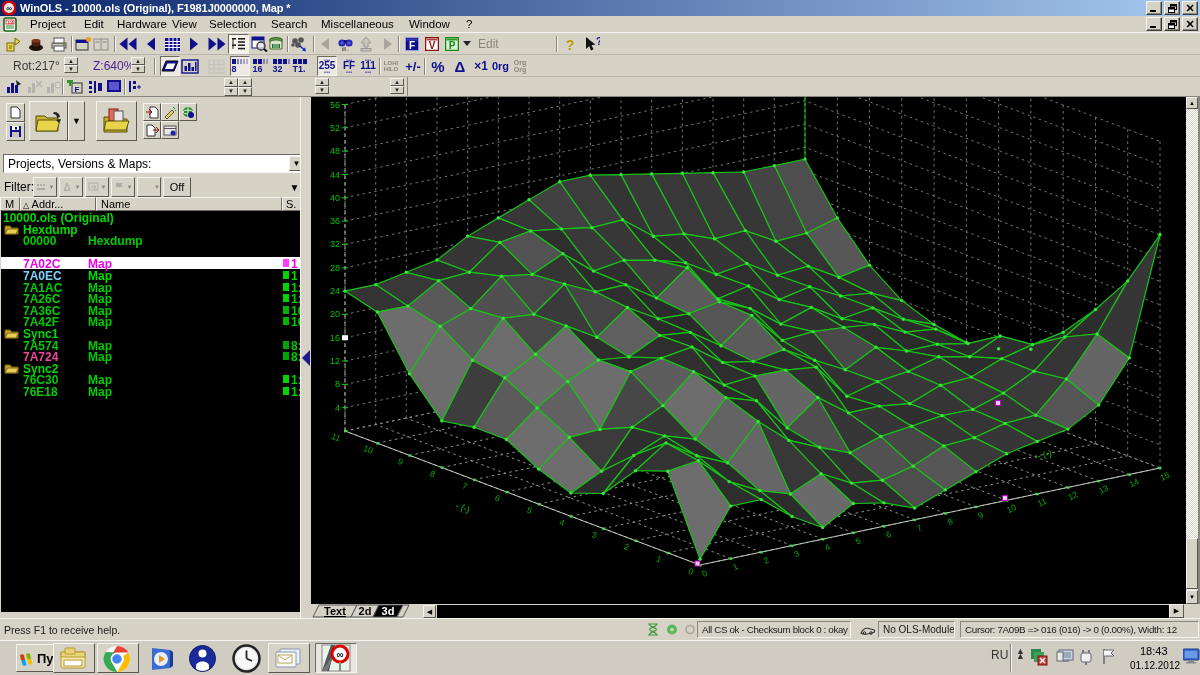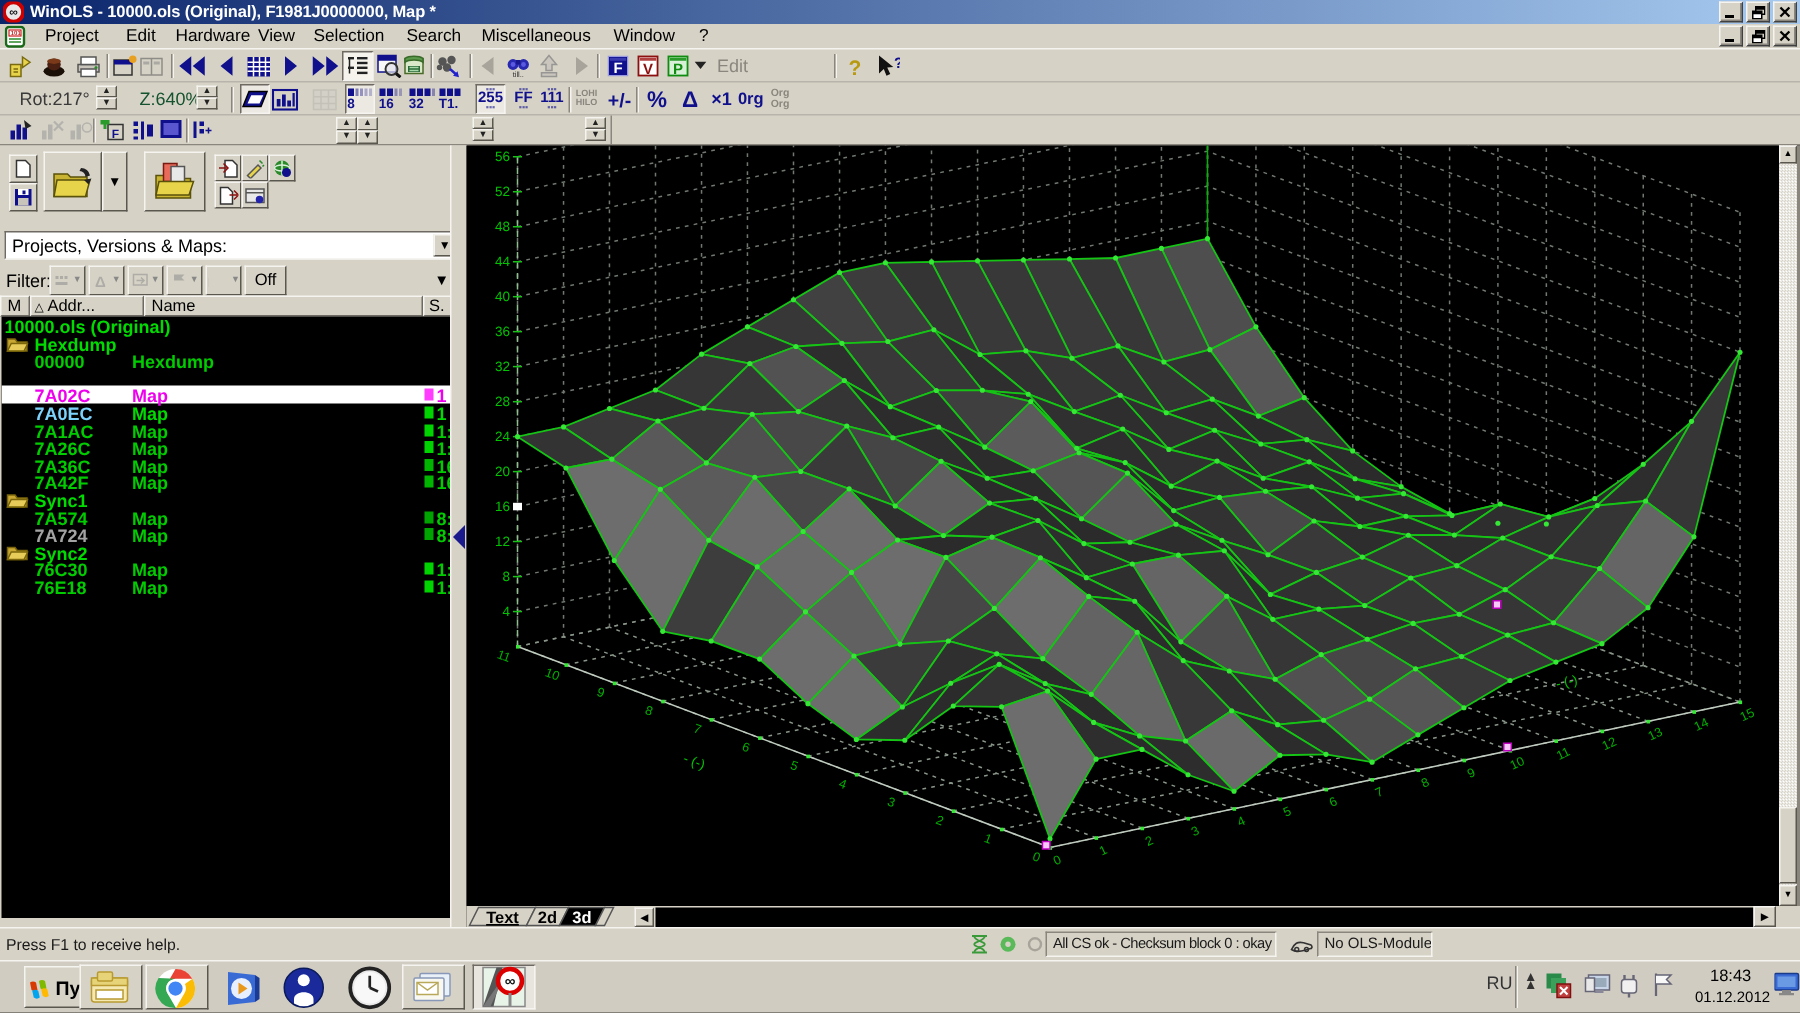--- a/index.html
+++ b/index.html
@@ -258,21 +258,21 @@
         <text x="14" y="9" font-size="10" font-weight="bold" fill="#10108c">?</text>
       </svg>
     </div>
   </div>
 <div class="abs" style="left:0;top:55px;width:1200px;height:22px;border-bottom:1px solid #b8b4ac;">
     <span style="position:absolute;left:13px;top:4px;color:#3a3a3a;font-size:12px;">Rot:217°</span>
     <span class="spin" style="position:absolute;left:64px;top:2px;">
       <div>▲</div>
       <div>▼</div>
     </span>
-    <span style="position:absolute;left:93px;top:4px;color:#14532d;font-size:12px;">Z:640%</span>
+    <span style="position:absolute;left:93px;top:4px;color:#4c1d95;font-size:12px;">Z:640%</span>
     <span class="spin" style="position:absolute;left:131px;top:2px;">
       <div>▲</div>
       <div>▼</div>
     </span>
     <div style="position:absolute;left:154px;top:3px;width:2px;height:17px;border-left:1px solid #8a867e;border-right:1px solid #f5f4f0;"></div>
     <div style="position:absolute;left:160px;top:1px;width:20px;height:20px;background:#ece9e2;border:1px solid;border-color:#6e6a63 #f5f4f0 #f5f4f0 #6e6a63;display:flex;align-items:center;justify-content:center;">
       <svg width="18" height="14">
         <polygon points="1,12 5,2 17,2 13,12" fill="#10108c" stroke="#000"></polygon>
         <polygon points="4,10 6.5,4.5 14.5,4.5 12,10" fill="#fff"></polygon>
       </svg>
@@ -636,21 +636,21 @@
       </svg>
       <span style="position:absolute;left:22px;color:#00dc00;font-weight:bold;font-size:12px;">Sync1</span>
     </div>
     <div style="position:absolute;left:0;top:128px;height:12px;width:100%;">
       <span style="position:absolute;left:22px;color:#00cc00;font-weight:bold;font-size:12px;">7A574</span>
       <span style="position:absolute;left:87px;color:#00cc00;font-weight:bold;font-size:12px;">Map</span>
       <span style="position:absolute;left:282px;top:2px;width:6px;height:8px;background:#00a400;"></span>
       <span style="position:absolute;left:290px;color:#00cc00;font-weight:bold;font-size:12px;">8:</span>
     </div>
     <div style="position:absolute;left:0;top:139px;height:12px;width:100%;">
-      <span style="position:absolute;left:22px;color:#a3a3a3;font-weight:bold;font-size:12px;">7A724</span>
+      <span style="position:absolute;left:22px;color:#ec4899;font-weight:bold;font-size:12px;">7A724</span>
       <span style="position:absolute;left:87px;color:#00cc00;font-weight:bold;font-size:12px;">Map</span>
       <span style="position:absolute;left:282px;top:2px;width:6px;height:8px;background:#00a400;"></span>
       <span style="position:absolute;left:290px;color:#00cc00;font-weight:bold;font-size:12px;">8:</span>
     </div>
     <div style="position:absolute;left:0;top:151px;height:12px;width:100%;">
       <svg width="15" height="11" style="position:absolute;left:3px;top:1px;">
         <path d="M1 2 h5 l1.5 2 h6.5 v6 h-13 z" fill="#c8a832" stroke="#7a650a"></path>
         <path d="M1 10 l2.5 -5 h11 l-2.5 5 z" fill="#e8cc5a" stroke="#7a650a"></path>
       </svg>
       <span style="position:absolute;left:22px;color:#00dc00;font-weight:bold;font-size:12px;">Sync2</span>
@@ -1233,20 +1233,23 @@
       <span style="position:absolute;left:4px;top:2px;font-size:9.8px;letter-spacing:-0.35px;color:#1a1a1a;white-space:nowrap;">All CS ok - Checksum block 0 : okay</span>
     </div>
 <svg class="abs" style="left:860px;top:7px;" width="16" height="10">
       <path d="M1 7 c2 -4 4 -5.5 8 -4.5 l5 1.5 c1 1 1 2.5 -1 2.5 l-3 1 c-3.5 1 -7 1 -9 -0.5 z" fill="none" stroke="#333" stroke-width="1.1"></path>
       <circle cx="4.5" cy="7" r="1.3" fill="none" stroke="#333"></circle>
       <circle cx="11" cy="7" r="1.3" fill="none" stroke="#333"></circle>
     </svg>
 <div class="abs etch" style="left:878px;top:2px;width:77px;height:17px;overflow:hidden;">
       <span style="position:absolute;left:4px;top:2px;font-size:10px;color:#1a1a1a;white-space:nowrap;">No OLS-Module</span>
     </div>
+<div class="abs etch" style="left:960px;top:2px;width:239px;height:17px;overflow:hidden;">
+      <span style="position:absolute;left:4px;top:2px;font-size:9.8px;letter-spacing:-0.3px;color:#1a1a1a;white-space:nowrap;">Cursor: 7A09B =&gt; 016 (016) -&gt; 0 (0.00%), Width: 12</span>
+    </div>
 </div>
 <div class="abs" style="left:0;top:640px;width:1200px;height:35px;background:#d0ccc2;border-top:1px solid #f5f4f0;">
     <div class="abs btn" style="left:16px;top:3px;width:65px;height:28px;display:flex;align-items:center;text-align:center;">
 <svg width="16" height="15" style="margin-left:2px" viewBox="0 0 16 15">
         <g>
           <path d="M1 4 q2 -1.5 4 0 l1 5 q-2 1.5 -4 0 z" fill="#d83b01"></path>
           <path d="M7 3 q2 -1.5 4 0 l1 5 q-2 1.5 -4 0 z" fill="#7fba00"></path>
           <path d="M2.5 9.5 q2 -1.5 4 0 l1 4.5 q-2 1.5 -4 0 z" fill="#00a4ef"></path>
           <path d="M8.5 8.5 q2 -1.5 4 0 l1 4.5 q-2 1.5 -4 0 z" fill="#ffb900"></path>
         </g>

